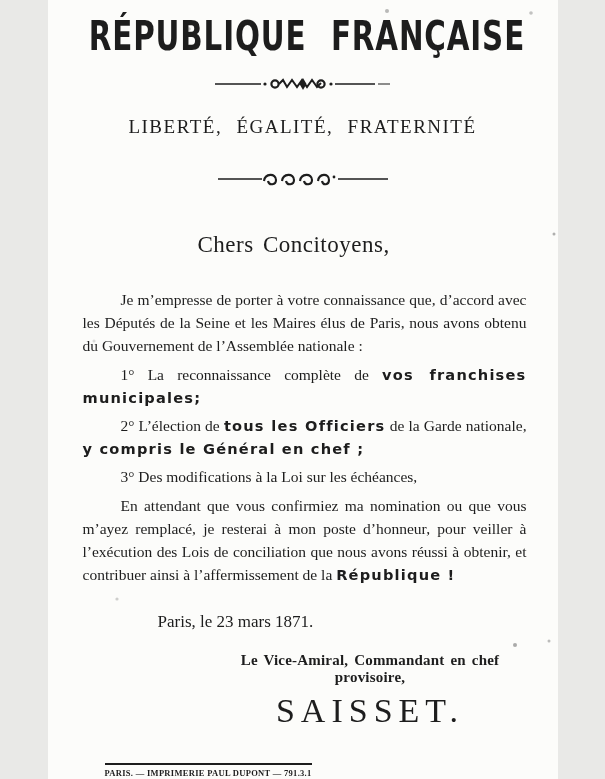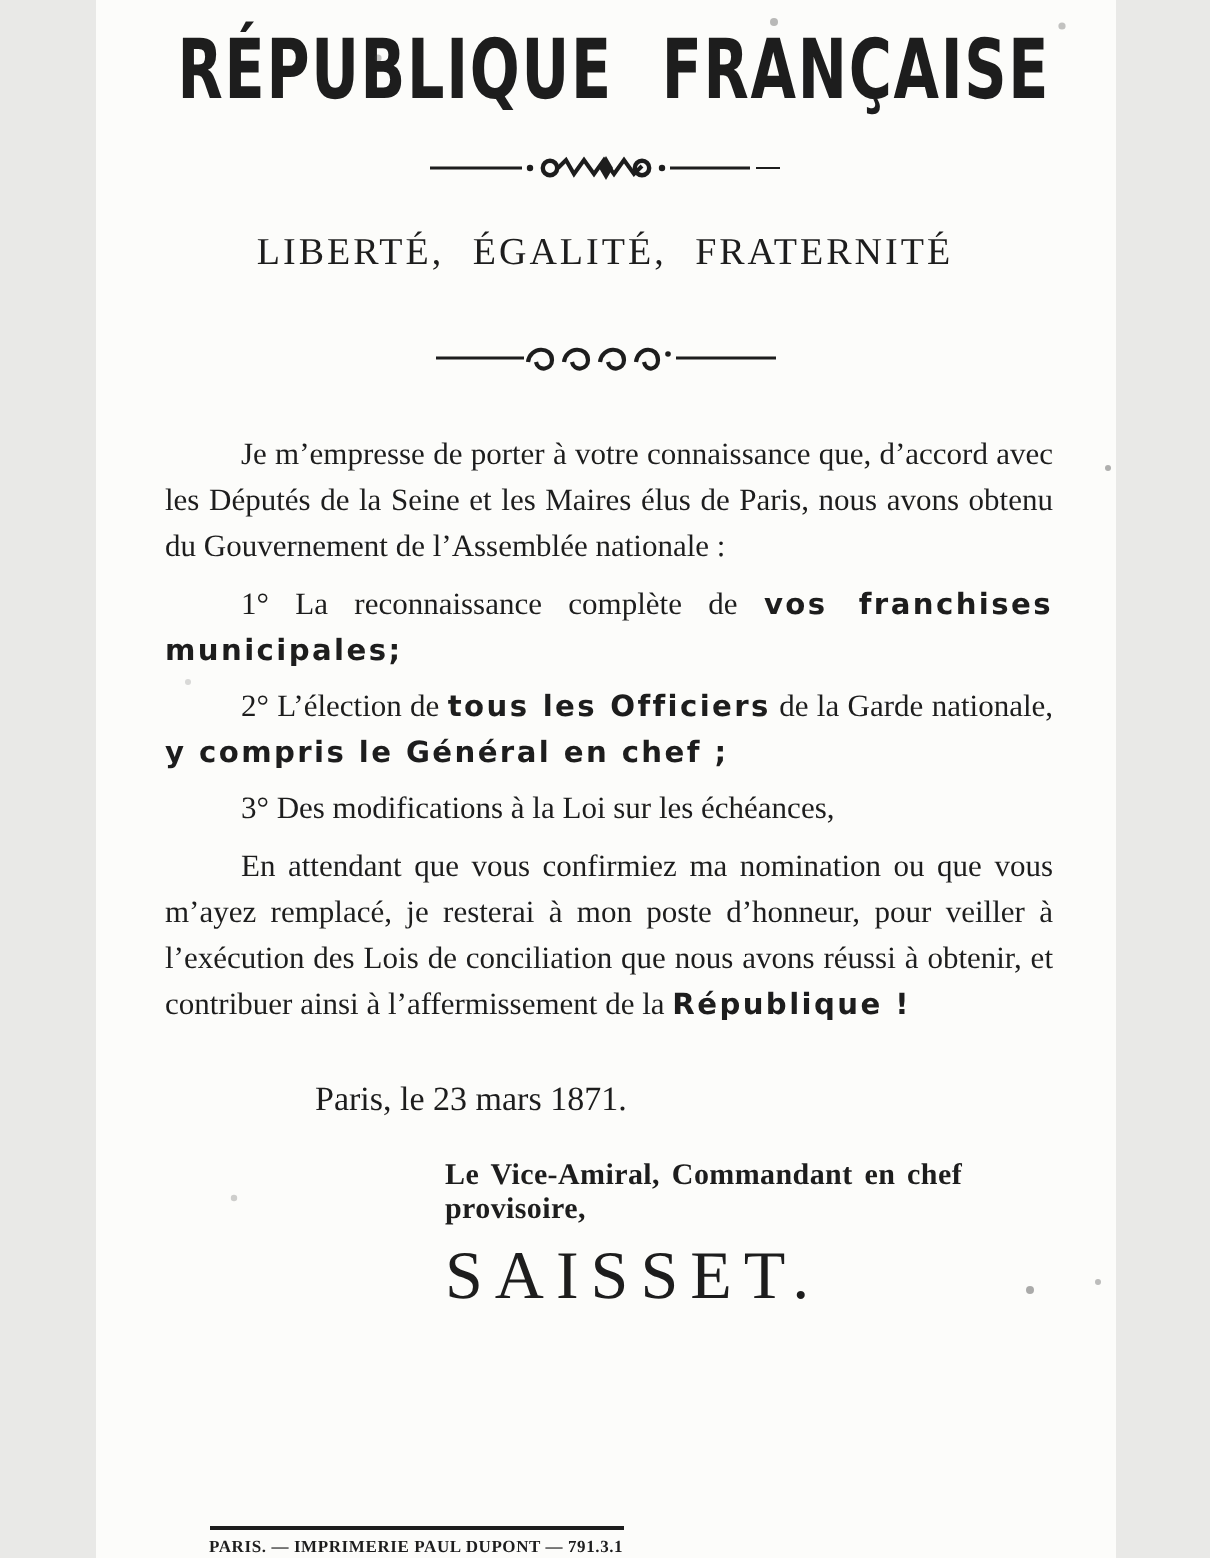--- a/index.html
+++ b/index.html
@@ -29,21 +29,21 @@
     margin:30px 31px 0 35px; font-size:15.5px; line-height:23.2px;
     text-align:justify;
   }
   .bodytext p { margin:0 0 5px; text-indent:38px; }
   .bodytext p.closing { margin-bottom:0; }
   .b {
     font-family:"DejaVu Sans", sans-serif; font-weight:700;
     font-size:14.6px; letter-spacing:1.2px;
   }
   .dateline { margin:26px 0 0 110px; font-size:17px; }
-  .sig { margin:20px 40px 0 175px; text-align:left; }
+  .sig { margin:20px 40px 0 175px; text-align:center; }
   .sig-role { font-size:15px; font-weight:700; letter-spacing:0.2px; word-spacing:2px; }
   .sig-name { margin-top:6px; font-size:34px; letter-spacing:6px; font-weight:500; }
   .imprint {
     position:absolute; left:25px; bottom:1px; width:207px;
     border-top:2px solid #1d1d1d; padding-top:3px;
     font-size:8.5px; font-weight:700; letter-spacing:0.3px; white-space:nowrap;margin-left:32px;
   }
   .speckles { position:absolute; inset:0; pointer-events:none; }
   .speckles::before {
     content:""; position:absolute; top:0; left:0; width:2px; height:2px; border-radius:50%;
@@ -96,20 +96,21 @@
         <path d="M46 11 c1 -8 12 -8 12 -1 c0 5 -7 6 -8 1" stroke-width="2.1"></path>
         <path d="M64 11 c1 -8 12 -8 12 -1 c0 5 -7 6 -8 1" stroke-width="2.1"></path>
         <path d="M82 11 c1 -8 12 -8 12 -1 c0 5 -7 6 -8 1" stroke-width="2.1"></path>
         <path d="M100 11 c1 -8 11 -8 11 -1 c0 5 -6 6 -7 1" stroke-width="2.1"></path>
         <circle cx="116" cy="7" r="1.4" fill="#1d1d1d" stroke="none"></circle>
         <line x1="120" y1="9" x2="170" y2="9" stroke-width="1.6"></line>
       </g>
     </svg>
   </div>
 
+  <div class="salutation">Chers Concitoyens,</div>
 
   <div class="bodytext">
     <p>Je m’empresse de porter à votre connaissance que, d’accord avec les Députés de la Seine et les Maires élus de Paris, nous avons obtenu du Gouvernement de l’Assemblée nationale :</p>
 
     <p><span>1° La reconnaissance complète de </span><span class="b">vos franchises municipales;</span></p>
 
     <p><span>2° L’élection de </span><span class="b">tous les Officiers</span><span> de la Garde nationale, </span><span class="b">y compris le Général en chef ;</span></p>
 
     <p>3° Des modifications à la Loi sur les échéances,</p>
 

